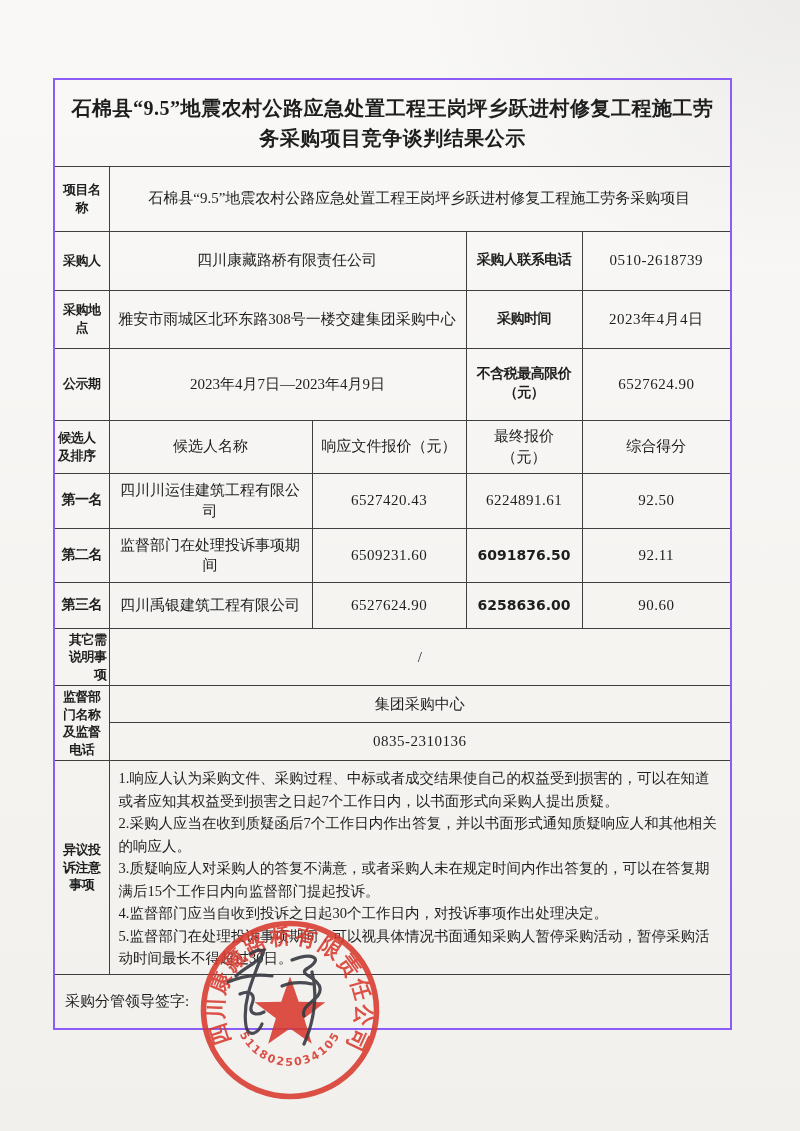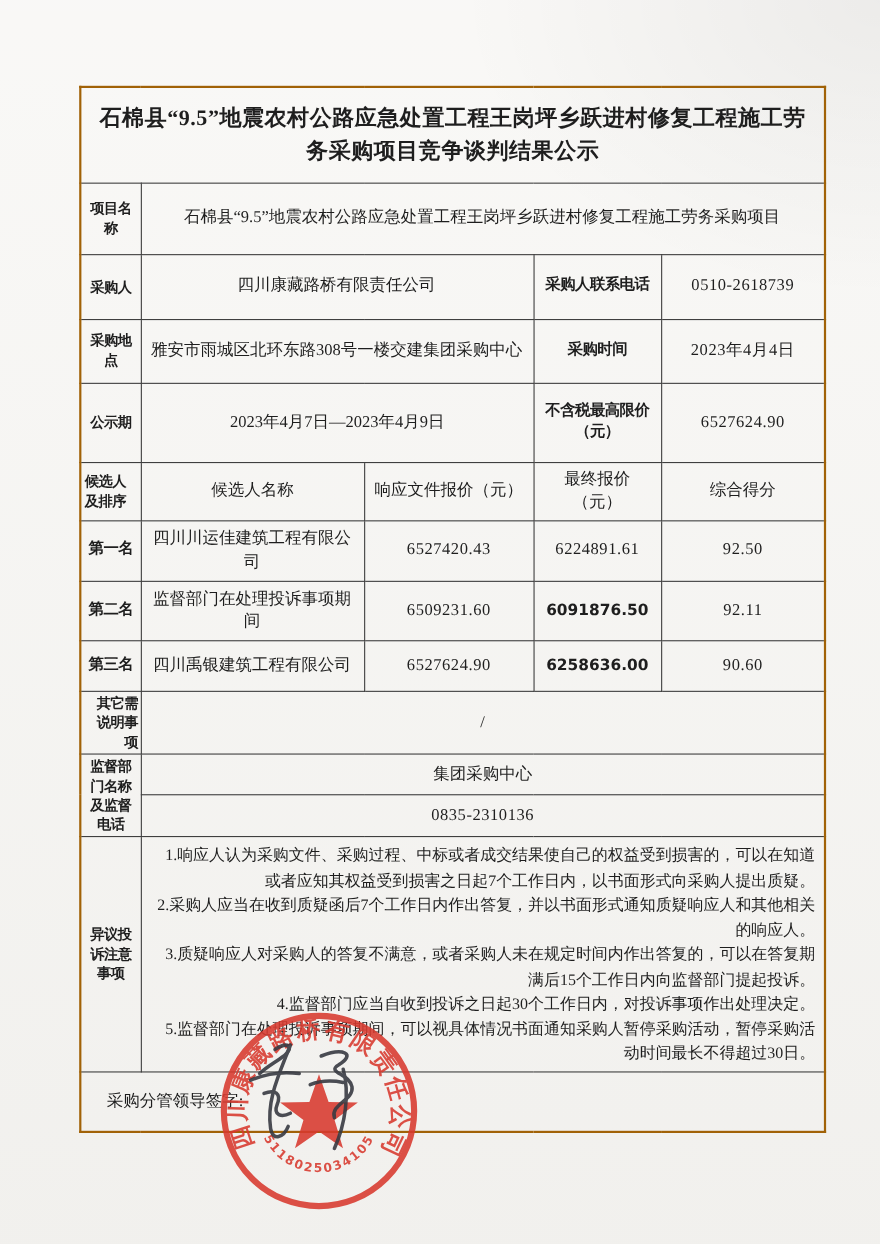--- a/index.html
+++ b/index.html
@@ -9,23 +9,23 @@
     font-family:"Liberation Serif","DejaVu Serif",serif;
     color:#1e1e1e;overflow:hidden;
   }
   .paper-shade{
     position:absolute;inset:0;pointer-events:none;
     background:
       radial-gradient(120% 60% at 100% 0%, rgba(0,0,0,0.05) 0%, rgba(0,0,0,0) 40%),
       linear-gradient(180deg, rgba(255,255,255,0.35), rgba(0,0,0,0.02));
   }
   table.doc{
-    position:absolute;left:72px;top:78px;width:677px;
+    position:absolute;left:53px;top:78px;width:677px;
     border-collapse:collapse;table-layout:fixed;
-    border:2px solid #a16207;
+    border:2px solid #8b5cf6;
   }
   td{
     border:1px solid #3f3f3f;
     padding:2px 6px;
     font-size:15px;line-height:1.35;
     text-align:center;vertical-align:middle;
     overflow:hidden;word-break:break-all;
   }
   td.lbl{
     font-size:13px;letter-spacing:-0.5px;padding:2px 2px;
@@ -37,24 +37,24 @@
     letter-spacing:0.5px;padding:6px 12px;
   }
   td.left{text-align:center;padding-left:5px;}
   td.num{font-size:15px;letter-spacing:0.5px;}
   td.alt-num{
     font-family:"DejaVu Sans","Liberation Sans",sans-serif;
     font-weight:bold;font-size:14px;letter-spacing:0;
   }
   td.bold{font-weight:normal;}
   td.objection-cell{
-    text-align:right;font-size:14.5px;line-height:22.5px;
+    text-align:left;font-size:14.5px;line-height:22.5px;
     padding:6px 8px 4px 9px;vertical-align:top;
   }
-  td.sign-cell{text-align:left;font-size:15px;padding-left:23px;}
+  td.sign-cell{text-align:left;font-size:15px;padding-left:10px;}
   .seal-wrap{position:absolute;left:197px;top:917px;width:186px;height:186px;z-index:5;}
   .sig-wrap{position:absolute;left:220px;top:942px;width:130px;height:110px;z-index:6;}
 </style>
 </head>
 <body>
 
 <div class="paper-shade"></div>
 
 <table class="doc">
   <colgroup>

